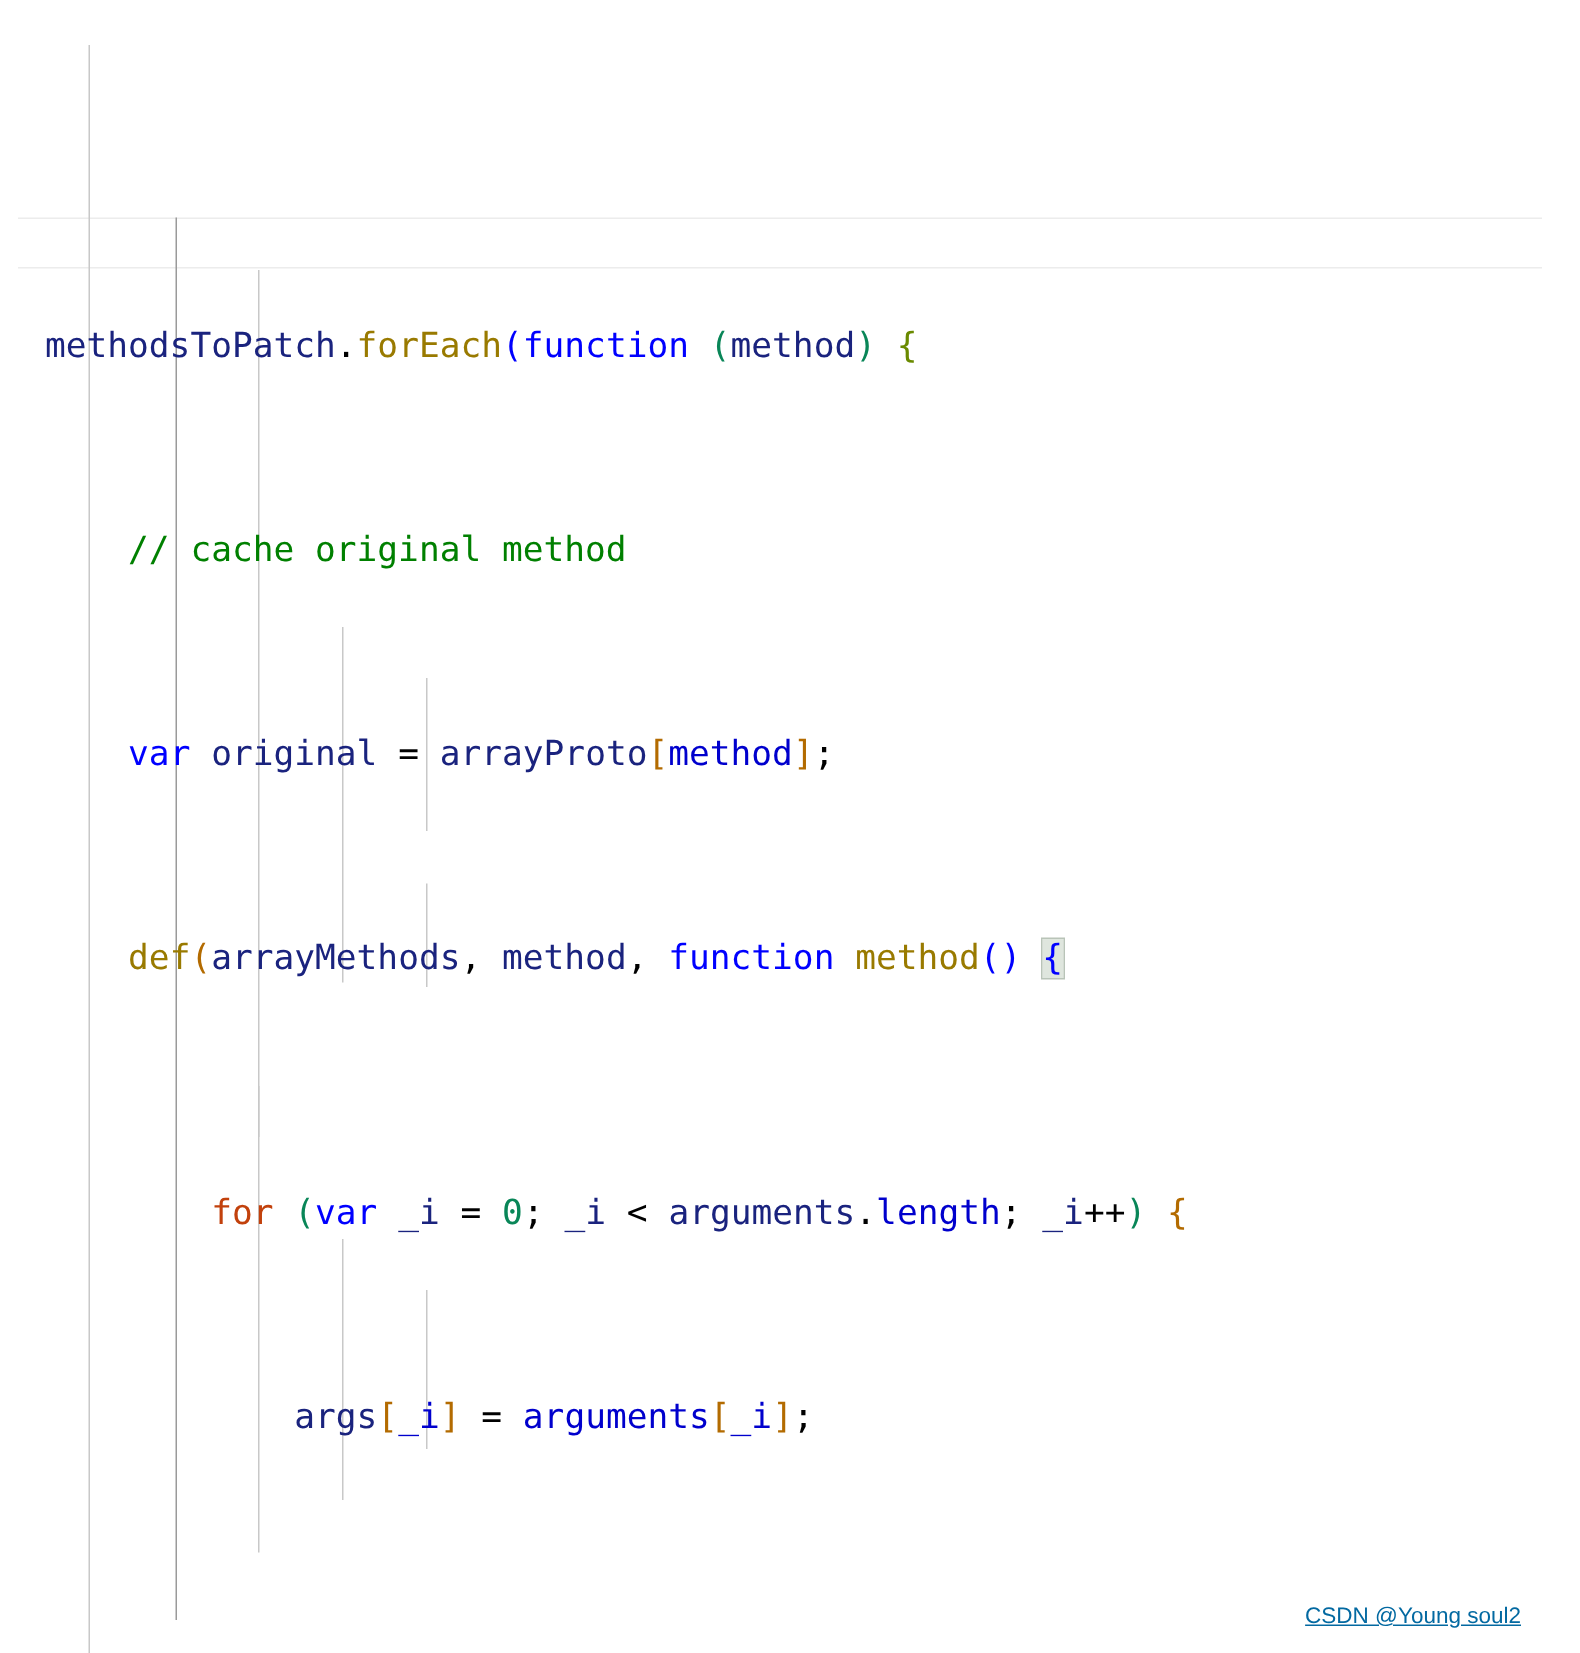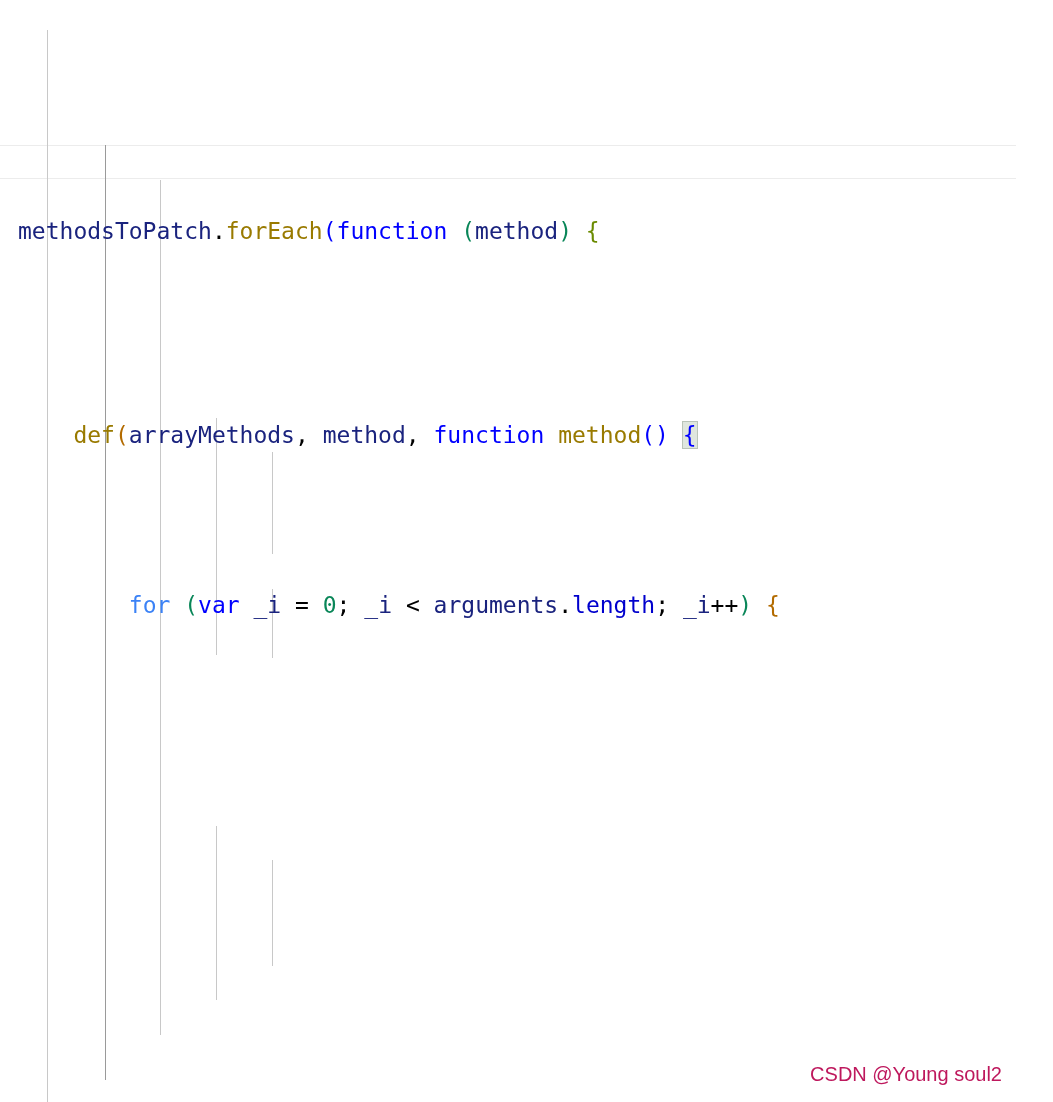--- a/index.html
+++ b/index.html
@@ -13,20 +13,21 @@
     overflow: hidden;
     font-family: "DejaVu Sans Mono", "Liberation Mono", monospace;
   }
 
   #editor {
     position: relative;
     width: 1016px;
     height: 1102px;
     background: #ffffff;
     overflow: hidden;
+    margin-left: 12px;
   }
 
   
   .guide {
     position: absolute;
     width: 1px;
     background: #c8c8c8;
     z-index: 1;
   }
   .guide.dark { background: #9a9a9a; }
@@ -55,21 +56,21 @@
   }
   .line {
     height: 34px;
     white-space: pre;
     padding-left: 18px;
   }
   .line.first { height: 10px; overflow: hidden; }
 
   
   .kw       { color: #0000ff; }          
-  .kwc      { color: #3b82f6; }          
+  .kwc      { color: #c2410c; }          
   .ident    { color: #1a237e; }          
   .prop     { color: #0000cd; }          
   .fn       { color: #997a00; }          
   .num      { color: #098658; }          
   .cmt      { color: #008000; }          
   .punc     { color: #000000; }          
   .pr1      { color: #0000ff; }          
   .pr2      { color: #b36b00; }          
   .pr3      { color: #098658; }          
   .pr4      { color: #6a8a00; }          
@@ -77,25 +78,26 @@
   .brmatch {
     background: #dfe6de;
     outline: 1px solid #b9c4b8;
   }
 
   
   #watermark {
     position: absolute;
     right: 14px;
     bottom: 16px;
-    color: #be185d;
-    font-size: 20px;
+    color: #0369a1;
+    font-size: 15px;
     font-family: "Liberation Sans", sans-serif;
     z-index: 5;
     white-space: pre;
+    text-decoration: underline;
   }
 </style>
 </head>
 <body>
 
 <div id="editor">
 
   <div class="hsep" style="top:145px"></div>
   <div class="hsep" style="top:178px"></div>
 
@@ -108,27 +110,30 @@
   <div class="guide" style="left:160px; top:724px; height:34px"></div>
   <div class="guide" style="left:216px; top:826px; height:174px"></div>
   <div class="guide" style="left:272px; top:860px; height:106px"></div>
 
   <div id="code">
 
     <div class="line first"><span style="display:inline-block;width:29px"></span><span class="pr3">;</span></div>
 
     <div class="line"><span class="ident">methodsToPatch</span><span class="punc">.</span><span class="fn">forEach</span><span class="pr1">(</span><span class="kw">function</span> <span class="pr3">(</span><span class="ident">method</span><span class="pr3">)</span> <span class="pr4">{</span></div>
 
+    <div class="line">    <span class="cmt">// cache original method</span></div>
 
+    <div class="line">    <span class="kw">var</span> <span class="ident">original</span> <span class="punc">=</span> <span class="ident">arrayProto</span><span class="pr2">[</span><span class="prop">method</span><span class="pr2">]</span><span class="punc">;</span></div>
 
     <div class="line">    <span class="fn">def</span><span class="pr2">(</span><span class="ident">arrayMethods</span><span class="punc">,</span> <span class="ident">method</span><span class="punc">,</span> <span class="kw">function</span> <span class="fn">method</span><span class="pr1">()</span> <span class="pr1 brmatch">{</span></div>
 
 
     <div class="line">        <span class="kwc">for</span> <span class="pr3">(</span><span class="kw">var</span> <span class="ident">_i</span> <span class="punc">=</span> <span class="num">0</span><span class="punc">;</span> <span class="ident">_i</span> <span class="punc">&lt;</span> <span class="ident">arguments</span><span class="punc">.</span><span class="prop">length</span><span class="punc">;</span> <span class="ident">_i</span><span class="punc">++</span><span class="pr3">)</span> <span class="pr2">{</span></div>
 
+    <div class="line">            <span class="ident">args</span><span class="pr2">[</span><span class="prop">_i</span><span class="pr2">]</span> <span class="punc">=</span> <span class="prop">arguments</span><span class="pr2">[</span><span class="prop">_i</span><span class="pr2">]</span><span class="punc">;</span></div>
 
     
 
     
 
     
 
     
 
     

